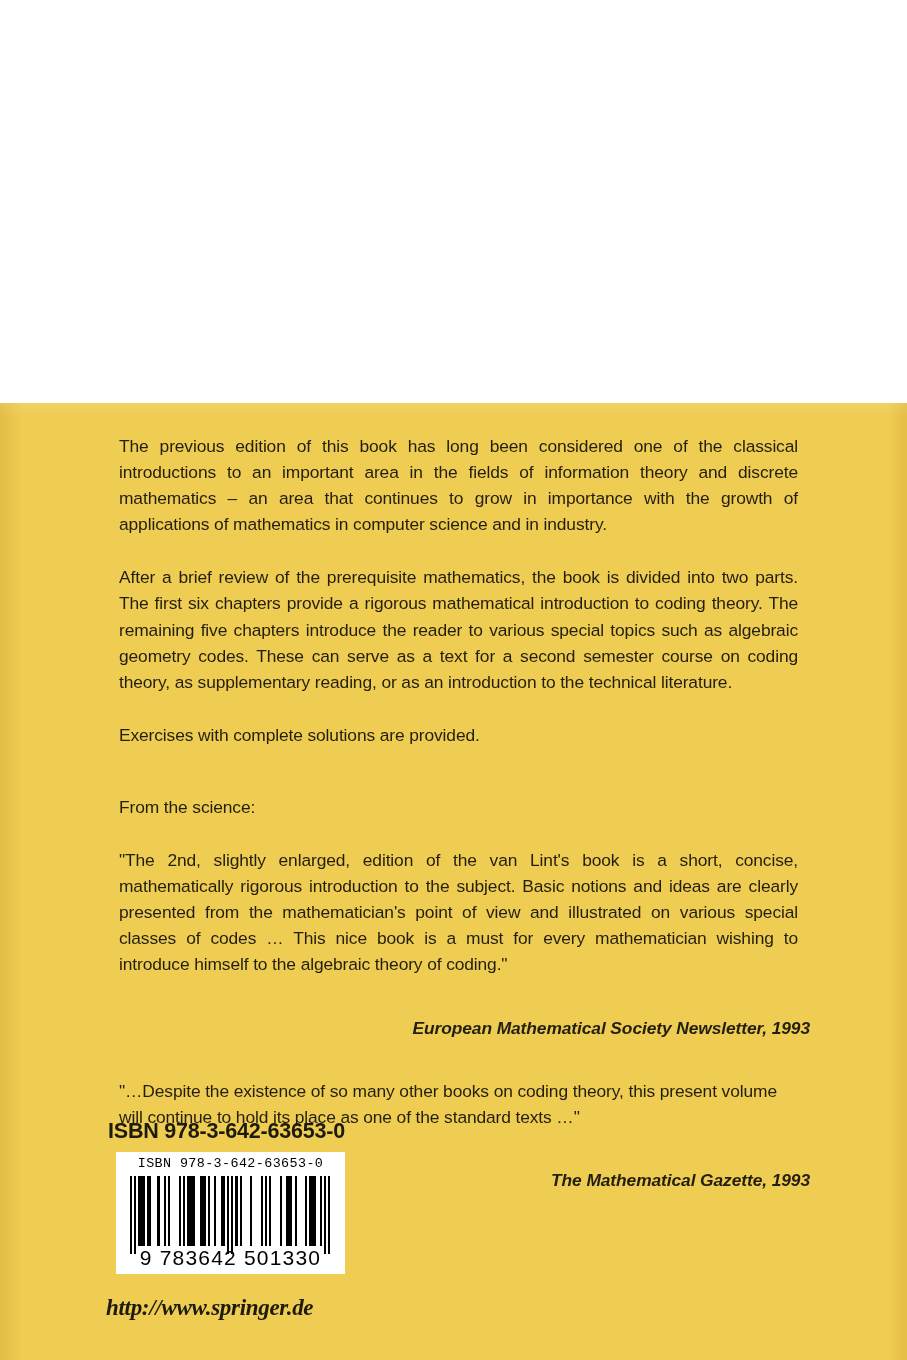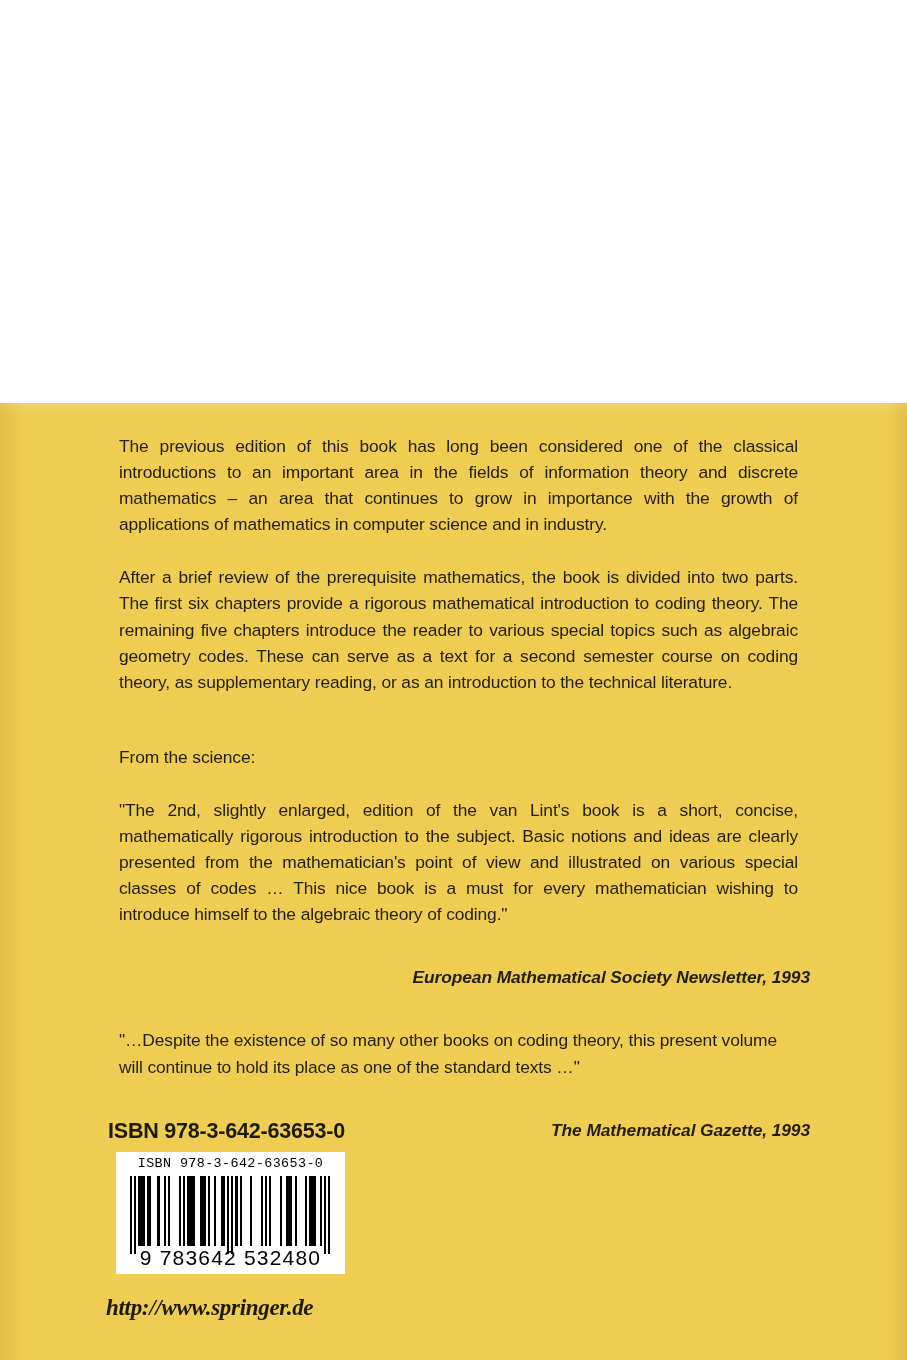--- a/index.html
+++ b/index.html
@@ -158,20 +158,21 @@
 <div id="cover-panel"></div>
 
 <div id="blurb">
 
   <p class="para">The previous edition of this book has long been considered one of the classical introductions to an important area in the fields of information theory and discrete mathematics – an area that continues to grow in importance with the growth of applications of mathematics in computer science and in industry.</p>
   <div class="gap-sm"></div>
 
   <p class="para">After a brief review of the prerequisite mathematics, the book is divided into two parts. The first six chapters provide a rigorous mathematical introduction to coding theory. The remaining five chapters introduce the reader to various special topics such as algebraic geometry codes. These can serve as a text for a second semester course on coding theory, as supplementary reading, or as an introduction to the technical literature.</p>
   <div class="gap-sm"></div>
 
+  <p class="para nojust">Exercises with complete solutions are provided.</p>
 
   <div class="gap-md"></div>
 
   <p class="para nojust">From the science:</p>
 
   <div class="gap-sm"></div>
 
   <p class="para">"The 2nd, slightly enlarged, edition of the van Lint's book is a short, concise, mathematically rigorous introduction to the subject. Basic notions and ideas are clearly presented from the mathematician's point of view and illustrated on various special classes of codes … This nice book is a must for every mathematician wishing to introduce himself to the algebraic theory of coding."</p>
 
   <div class="gap-lg"></div>
@@ -281,16 +282,16 @@
       <i style="width: 2.11579px;"></i>
       <i style="width: 2.11579px;"></i>
       <i class="w" style="width: 2.11579px;"></i>
       <i class="w" style="width: 2.11579px;"></i>
       <i style="width: 2.11579px;"></i>
       <i class="w" style="width: 2.11579px;"></i>
       <i class="tall" style="width: 2.11579px;"></i>
       <i class="w tall" style="width: 2.11579px;"></i>
       <i class="tall" style="width: 2.11579px;"></i>
     </div>
-  <div id="barcode-digits">9  783642  532480</div>
+  <div id="barcode-digits">9  783642  501330</div>
 </div>
 
 <div id="publisher-url">http://www.springer.de</div>
 
 </body></html>

